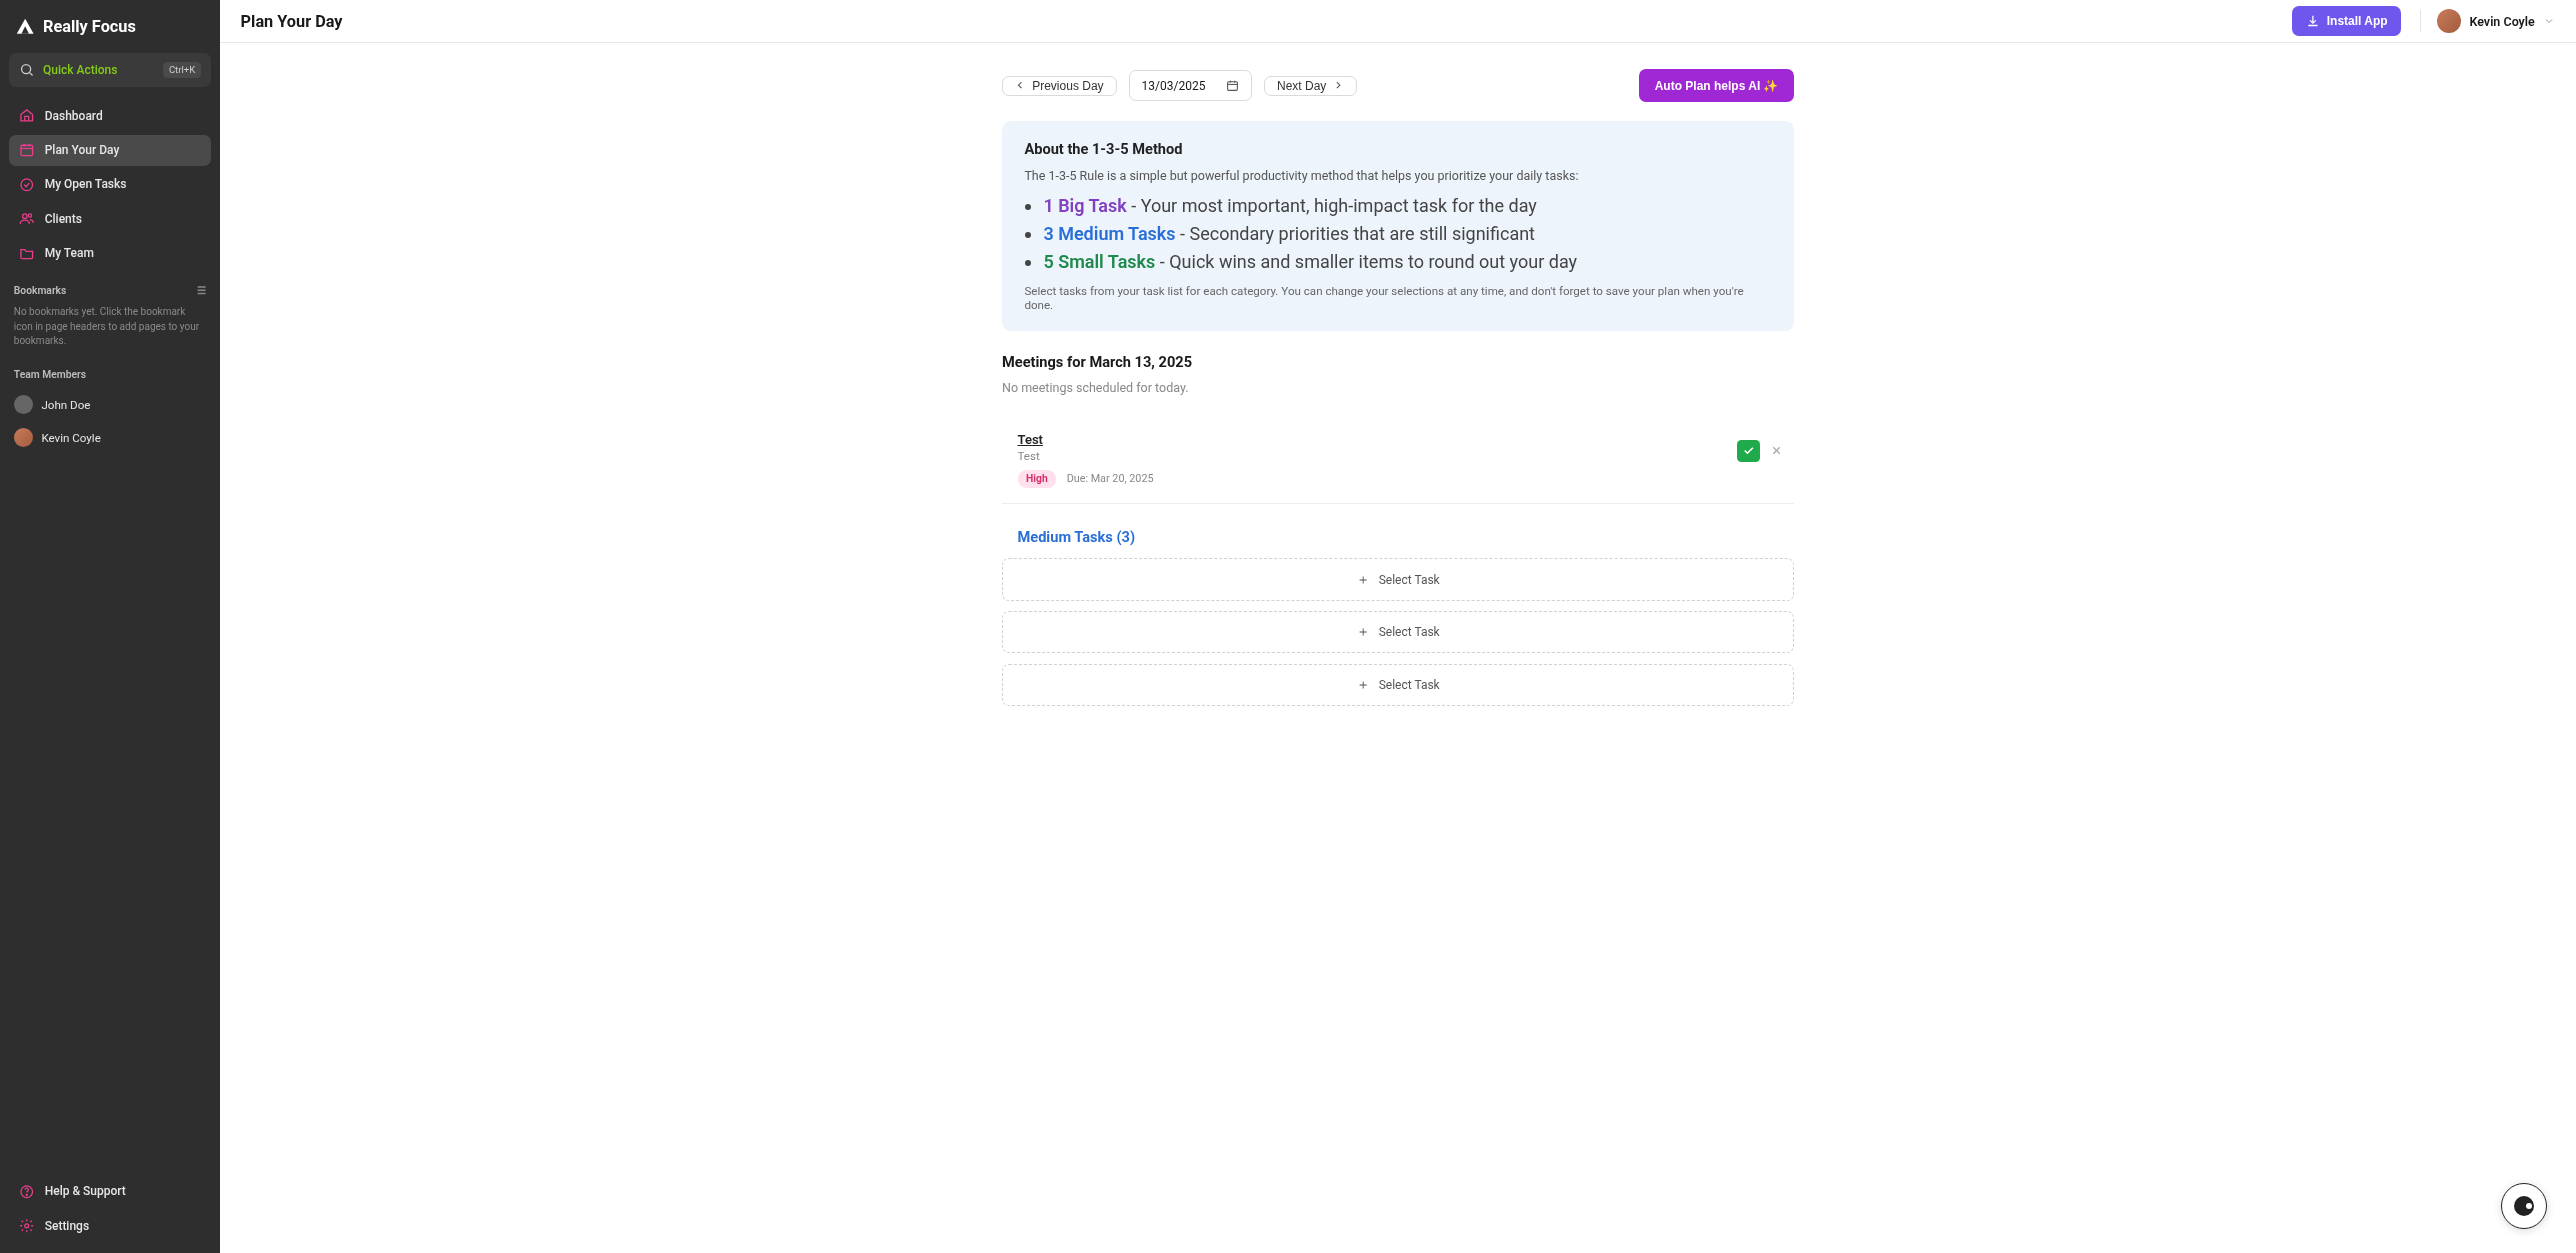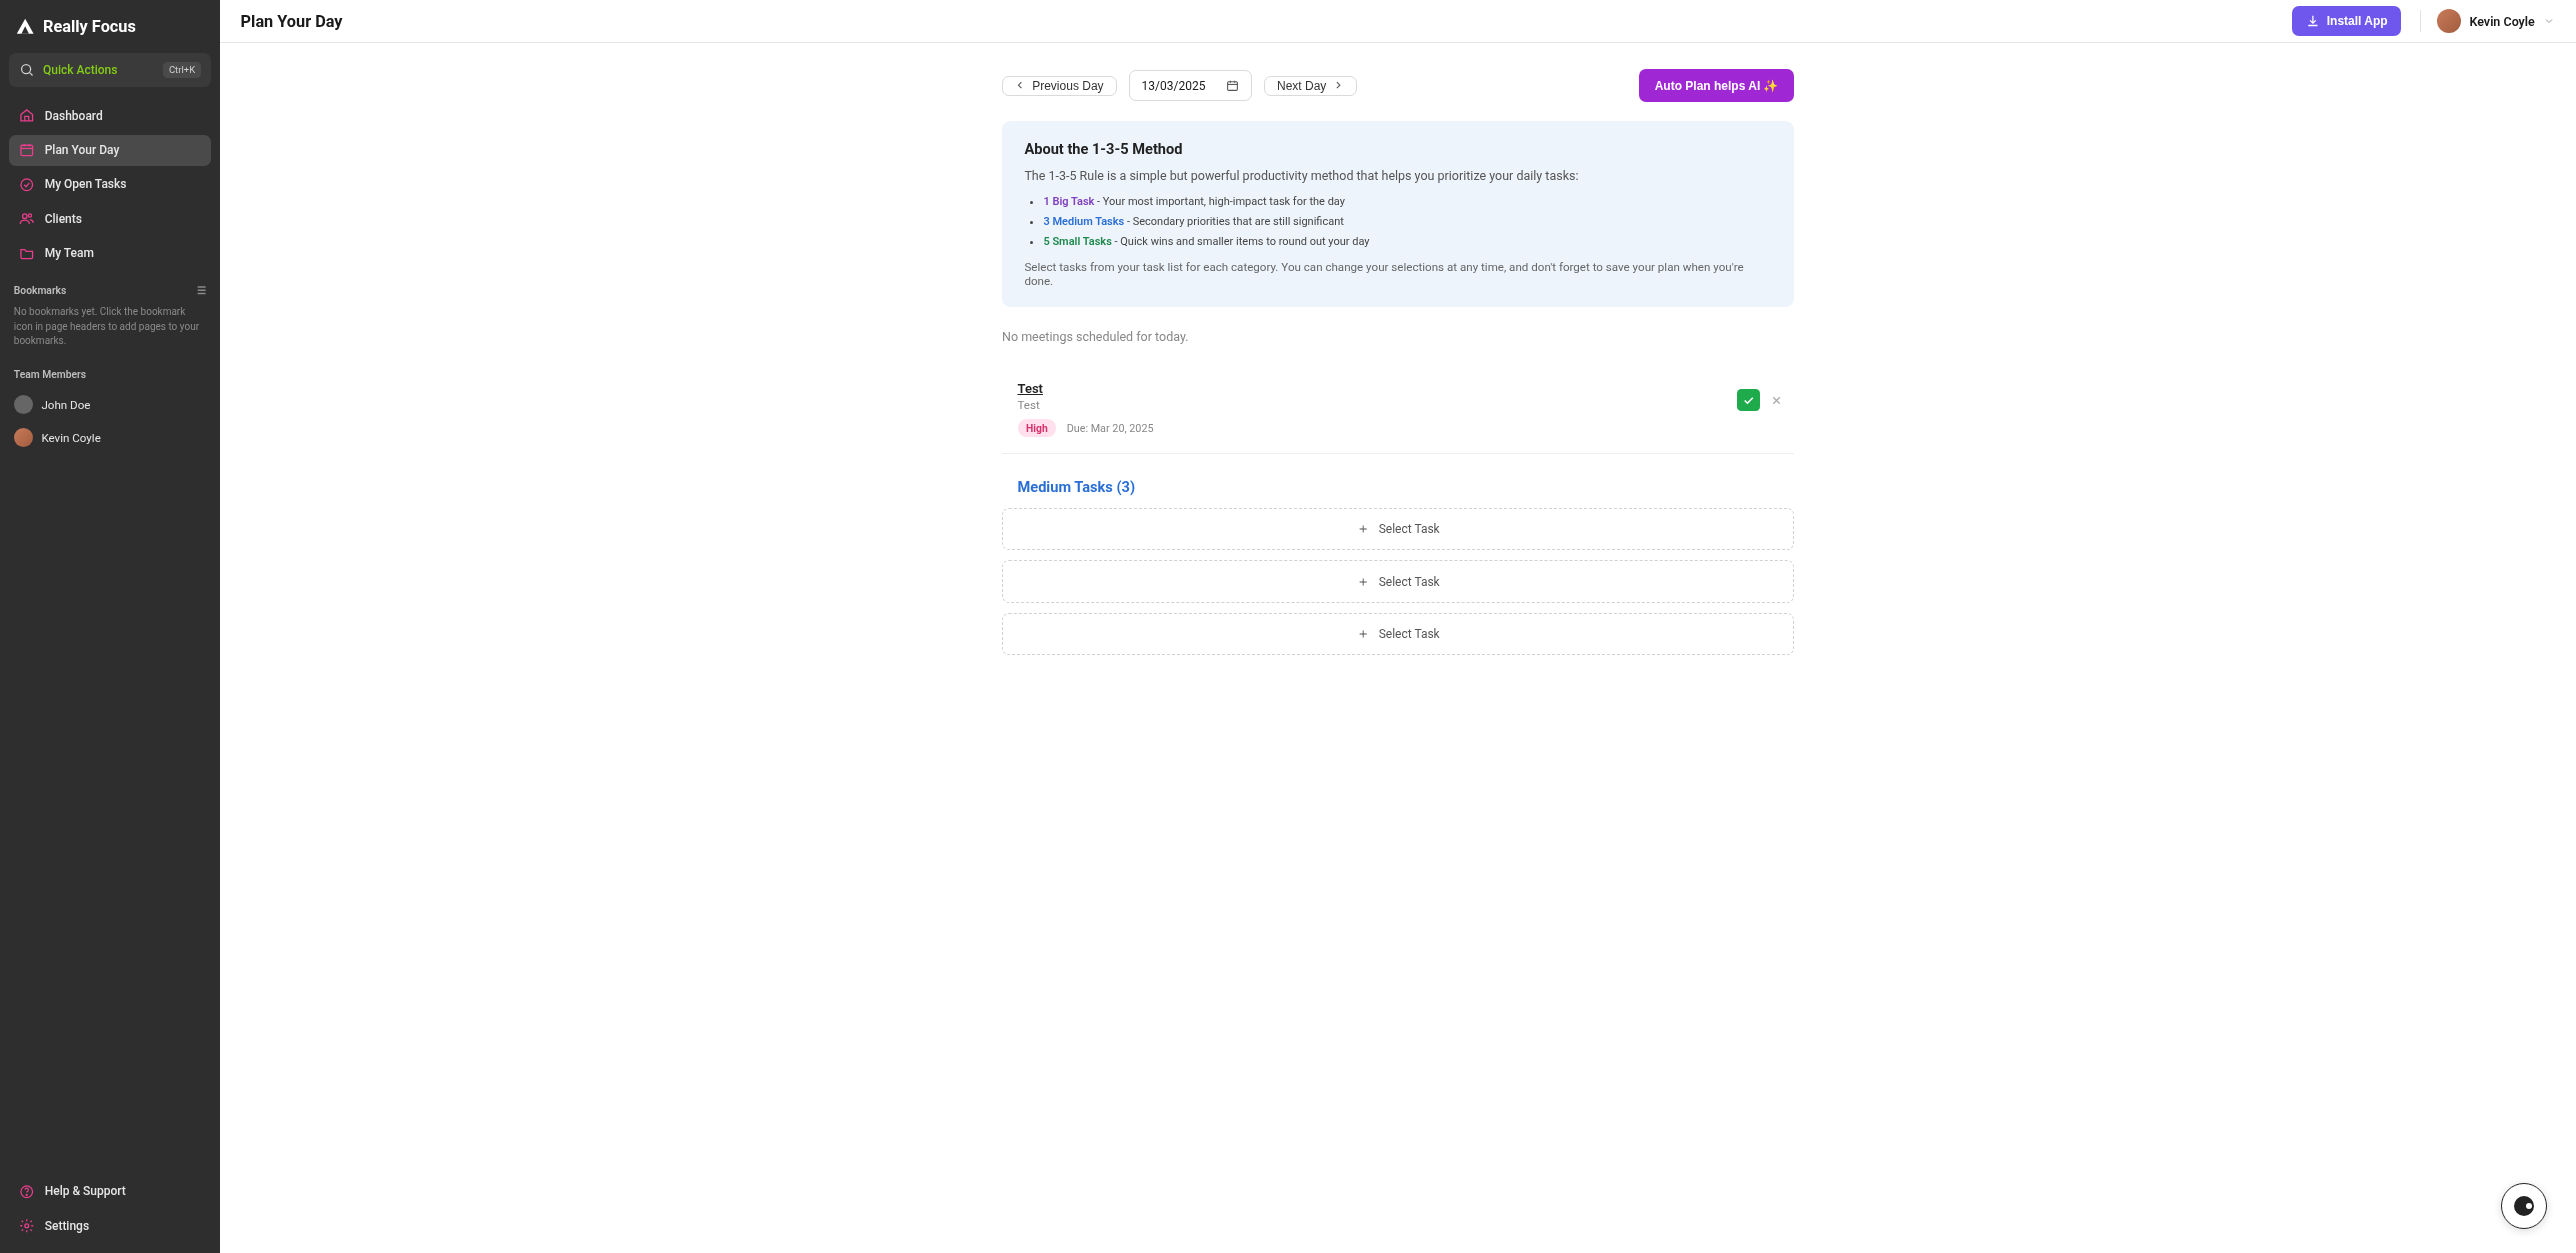--- a/index.html
+++ b/index.html
@@ -51,21 +51,21 @@
 .date-row { display: flex; align-items: center; gap: 12px; margin-bottom: 19px; }
 .btn-outline { display: flex; align-items: center; gap: 6.9px; background: #fff; border: 0.9px solid #d9d9de; border-radius: 6.9px; padding: 2px 12px; font-size: 12px; cursor: pointer; color: #333; }
 .date-input { display: flex; align-items: center; gap: 20.6px; background: #fff; border: 0.9px solid #d9d9de; border-radius: 6.9px; padding: 7.7px 12px; font-size: 12px; }
 .date-row-spacer { flex: 1; }
 .ai-btn { background: #a028d4; color: #fff; border: none; border-radius: 6.9px; padding: 9.5px 15.5px; font-size: 12px; font-weight: 600; cursor: pointer; }
 
 .info-box { background: #eef4fb; border-radius: 8.6px; padding: 19px 22.4px; margin-bottom: 22.4px; }
 .info-title { font-size: 14.6px; font-weight: 700; margin-bottom: 10.3px; color: #222; }
 .info-desc { font-size: 12.5px; color: #555; margin-bottom: 12px; }
 .info-list { list-style: disc; padding-left: 19px; display: flex; flex-direction: column; gap: 6.9px; margin-bottom: 12px; }
-.info-list li { font-size: 11px; color: #444; }
+.info-list li { font-size: 18px; color: #444; }
 .accent-purple { color: #8040c0; font-weight: 600; }
 .accent-blue { color: #2a6fd6; font-weight: 600; }
 .accent-green { color: #1f8a4c; font-weight: 600; }
 .info-foot { font-size: 11.6px; color: #666; }
 
 .section-h { font-size: 14.6px; font-weight: 700; margin-bottom: 8.6px; }
 .muted { color: #888; font-size: 12.5px; }
 
 .task-group { margin-top: 24px; }
 .group-title { font-size: 14.6px; font-weight: 700; margin: 0 0 12px 15.5px; }
@@ -278,20 +278,21 @@
           <h2 class="info-title">About the 1-3-5 Method</h2>
           <p class="info-desc">The 1-3-5 Rule is a simple but powerful productivity method that helps you prioritize your daily tasks:</p>
           <ul class="info-list">
             <li><span class="accent-purple">1 Big Task</span><span> - Your most important, high-impact task for the day</span></li>
             <li><span class="accent-blue">3 Medium Tasks</span><span> - Secondary priorities that are still significant</span></li>
             <li><span class="accent-green">5 Small Tasks</span><span> - Quick wins and smaller items to round out your day</span></li>
           </ul>
           <p class="info-foot">Select tasks from your task list for each category. You can change your selections at any time, and don't forget to save your plan when you're done.</p>
         </div>
 
+        <h3 class="section-h">Meetings for March 13, 2025</h3>
         <p class="muted">No meetings scheduled for today.</p>
 
         <div class="task-group">
           <div class="task-card">
             <div class="task-body">
               <a class="task-title-link">Test</a>
               <div class="task-sub">Test</div>
               <div class="task-meta">
                 <span class="badge-high">High</span>
                 <span class="due">Due: Mar 20, 2025</span>

